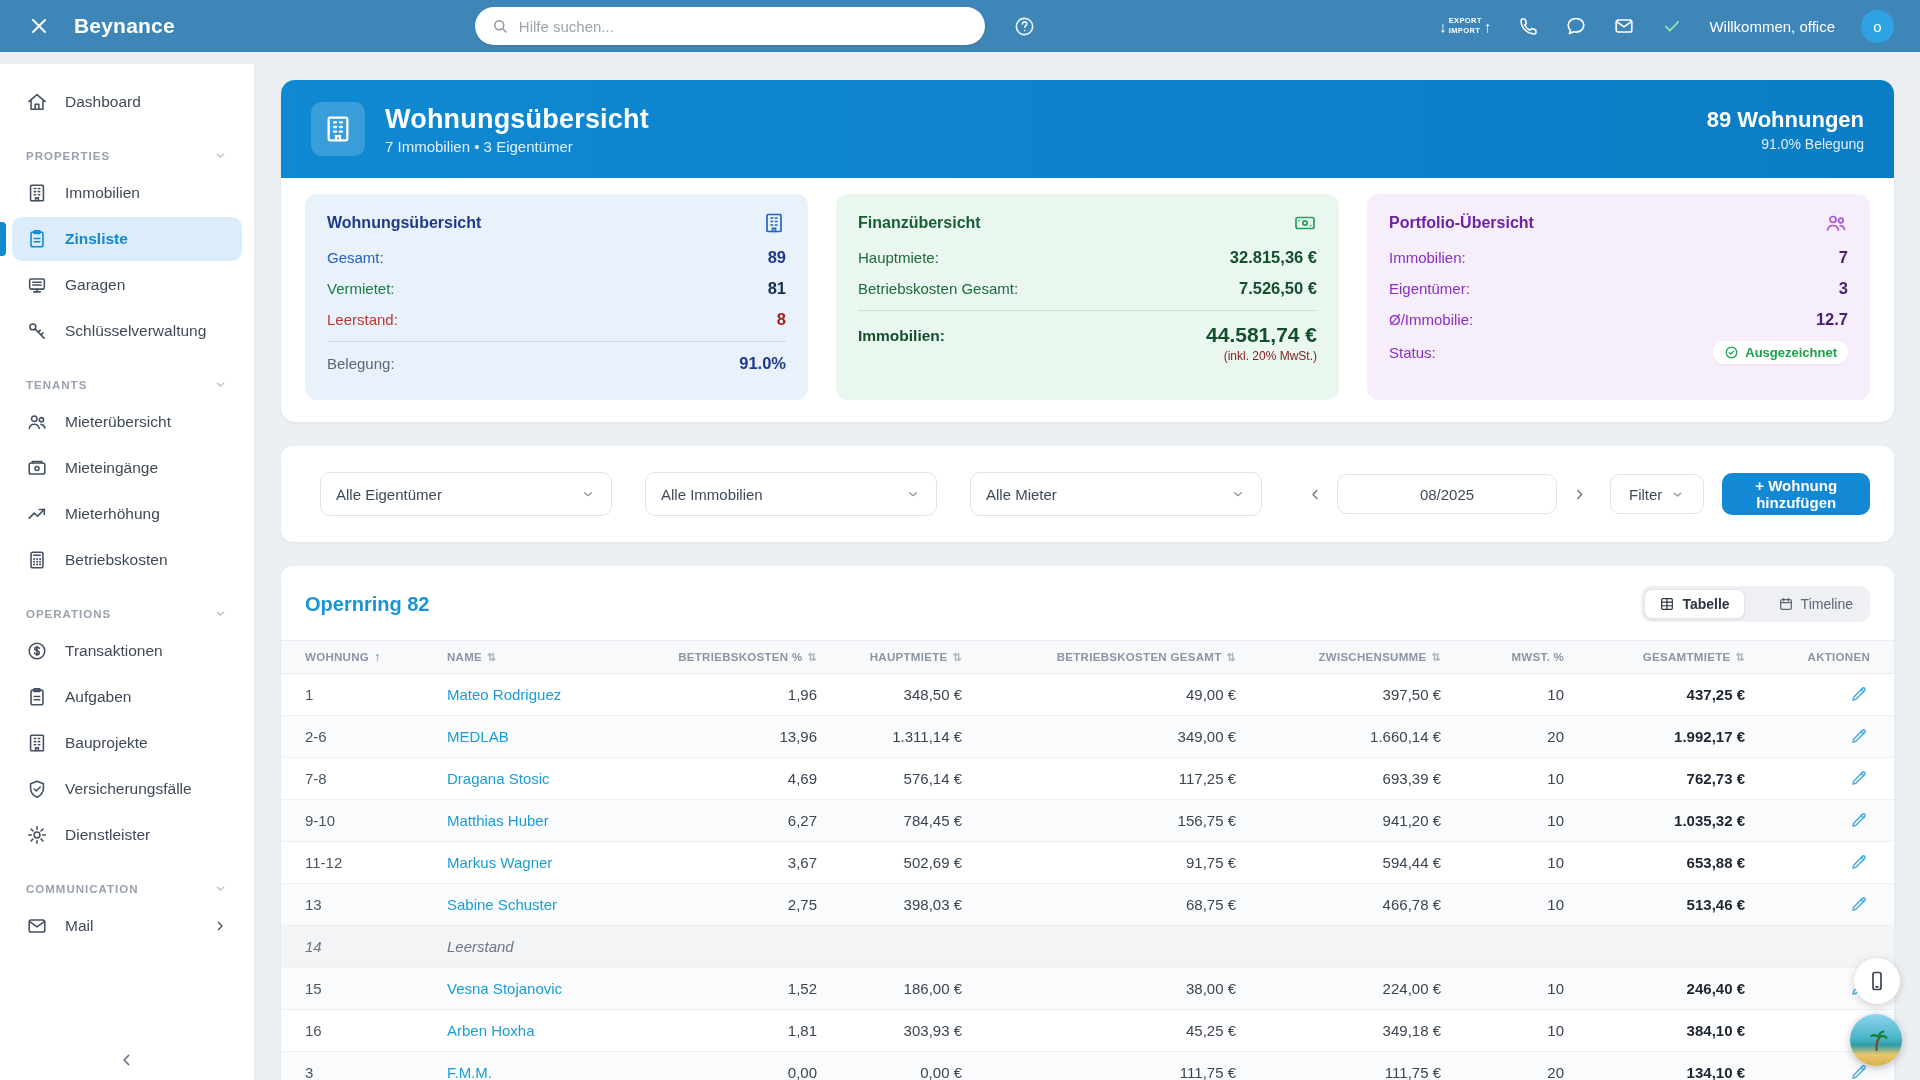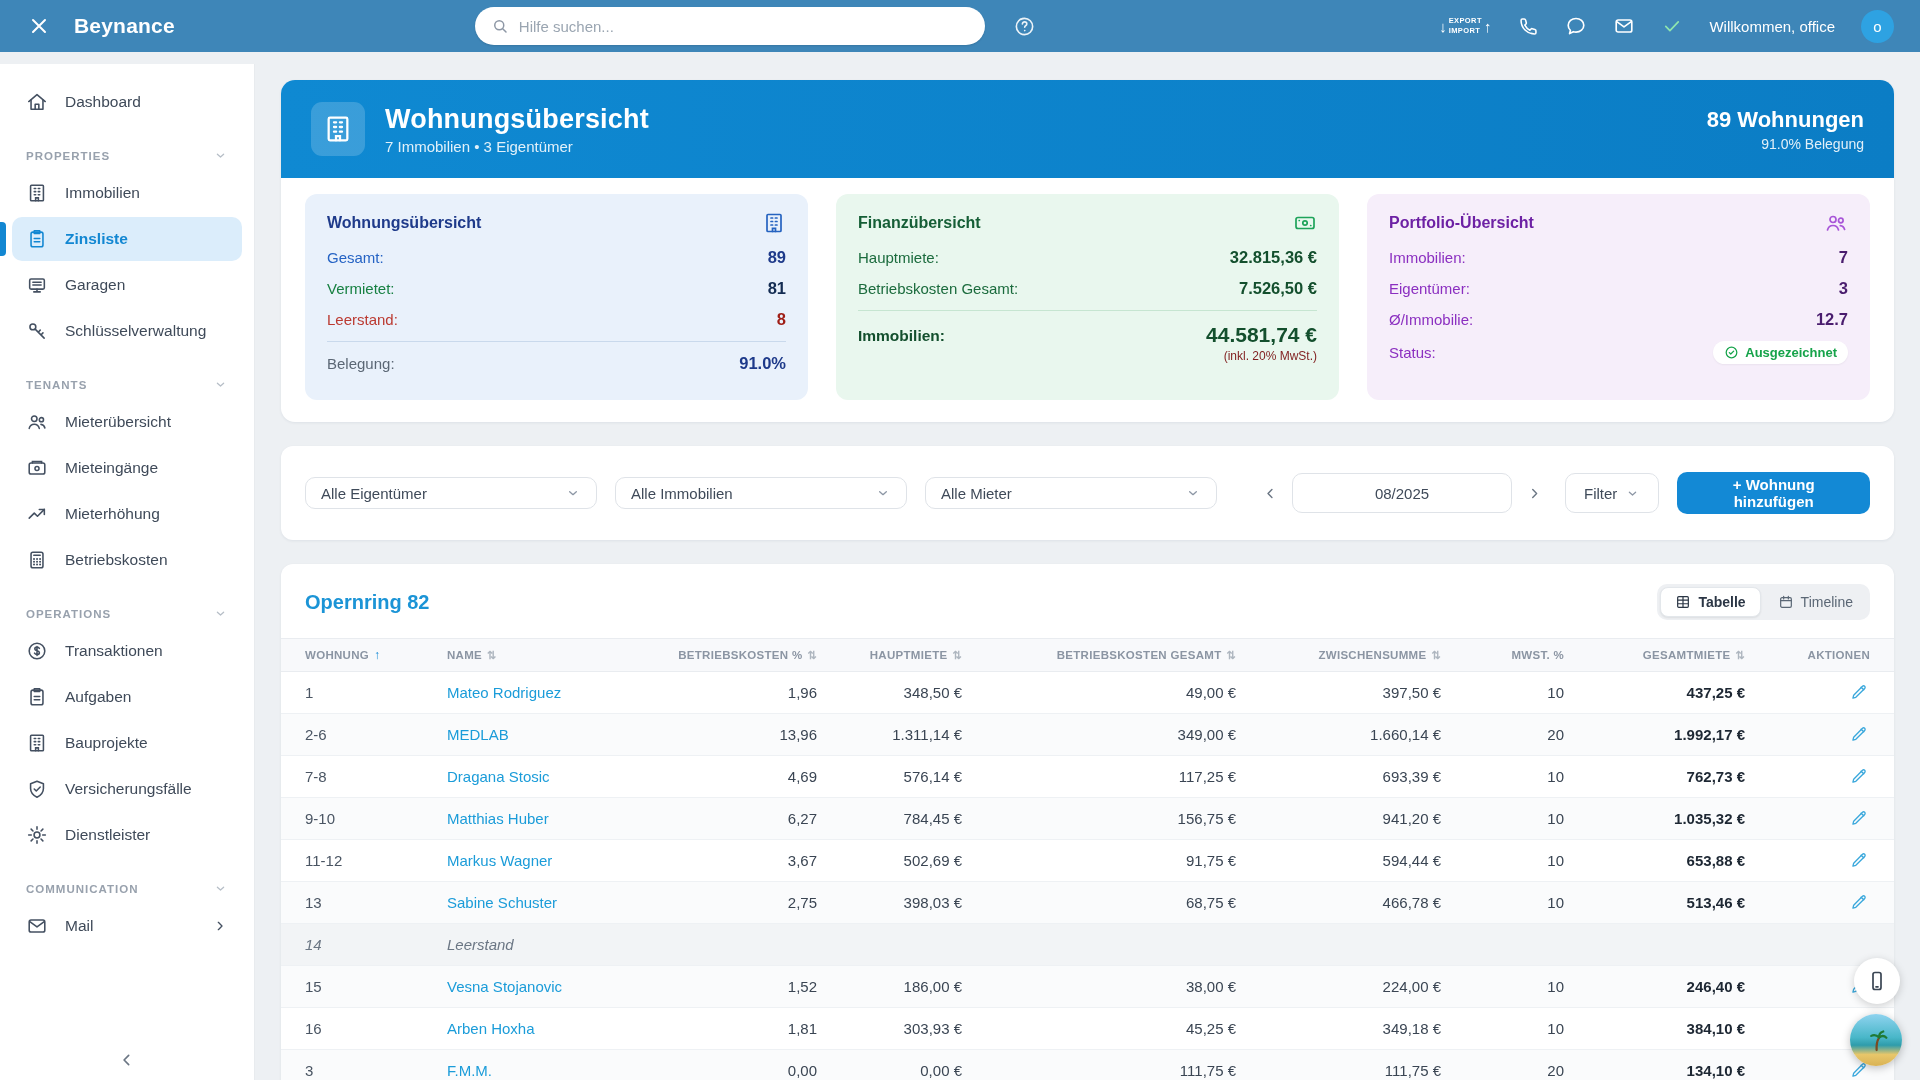--- a/index.html
+++ b/index.html
@@ -80,34 +80,34 @@
 
   .card-pink { background:#f6eefa; color:#8b2fc0; }
   .card-pink .stat-title { color:#6d21a4; }
   .card-pink .stat-head .icon { color:#a855d8; }
   .card-pink .val { color:#4a1d6e; }
   .status-badge { display:inline-flex; align-items:center; gap:6px; background:#fff; border-radius:999px; padding:4px 11px; font-size:13px; font-weight:700; color:#16a34a; box-shadow:0 1px 2px rgba(0,0,0,.05); cursor:default; }
   .status-badge .icon { width:15px; height:15px; }
 
   
   .filterbar { margin-top:24px; background:#fff; border-radius:12px; padding:26px 24px; display:flex; align-items:center; gap:18px; box-shadow:0 1px 3px rgba(20,40,70,.07); }
-  .filter-select { flex:0 0 292px; height:32px; border:1px solid #dfe3e8; border-radius:10px; display:flex; align-items:center; justify-content:space-between; padding:0 15px; font-size:15px; color:#3f4a59; cursor:pointer; background:#fff; }
+  .filter-select { flex:0 0 292px; height:44px; border:1px solid #dfe3e8; border-radius:10px; display:flex; align-items:center; justify-content:space-between; padding:0 15px; font-size:15px; color:#3f4a59; cursor:pointer; background:#fff;margin-left:15px; }
   .filter-select .icon { color:#8d97a5; width:16px; height:16px; }
   .month-nav { display:flex; align-items:center; gap:9px; margin-left:22px; }
   .month-arrow { width:26px; height:26px; color:#6b7684; cursor:pointer; display:flex; align-items:center; justify-content:center; background:none; border:none; }
   .month-box { width:220px; height:40px; border:1px solid #dfe3e8; border-radius:10px; display:flex; align-items:center; justify-content:center; font-size:15px; color:#3f4a59; cursor:pointer; background:#fff; }
   .filter-btn { margin-left:auto; height:40px; border:1px solid #dfe3e8; border-radius:10px; background:#fff; display:flex; align-items:center; gap:8px; padding:0 18px; font-size:15px; color:#3f4a59; font-family:inherit; cursor:pointer; }
   .filter-btn .icon { color:#8d97a5; width:15px; height:15px; }
   .add-btn { height:42px; border:none; border-radius:10px; background:#1389d5; color:#fff; font-size:15px; font-weight:700; font-family:inherit; padding:0 22px; cursor:pointer; }
 
   
   .table-card { margin-top:24px; background:#fff; border-radius:12px 12px 0 0; padding-top:20px; box-shadow:0 1px 3px rgba(20,40,70,.07); min-height:530px; }
   .table-head { display:flex; align-items:center; justify-content:space-between; padding:0 24px; }
   .section-title { font-size:20px; font-weight:700; color:#1b94d6; }
-  .view-toggle { background:#eef0f3; border-radius:10px; padding:3px; display:flex; gap:3px; }
+  .view-toggle { background:#eef0f3; border-radius:10px; padding:3px; display:flex; gap:19px; }
   .view-btn { display:flex; align-items:center; gap:7px; font-size:14px; font-family:inherit; border:none; border-radius:8px; padding:6px 14px; cursor:pointer; color:#5b6775; background:transparent; }
   .view-btn .icon { width:16px; height:16px; }
   .view-btn.active { background:#fff; color:#2b3645; font-weight:700; box-shadow:0 1px 2px rgba(0,0,0,.08); border:1px solid #e3e7eb; }
 
   .tgrid { display:grid; grid-template-columns:142px 1fr 150px 145px 274px 205px 123px 181px 125px; align-items:center; padding:0 24px; }
   .thead { margin-top:18px; height:34px; background:#f8f9fb; border-top:1px solid #e9ecf0; border-bottom:1px solid #e9ecf0; }
   .th { font-size:11.5px; font-weight:700; letter-spacing:.3px; color:#8b95a3; display:flex; align-items:center; gap:5px; cursor:pointer; white-space:nowrap; }
   .th.right { justify-content:flex-end; }
   .sort-glyph { font-size:11px; color:#aeb6bf; }
   .sort-asc { color:#1389d5; font-size:12px; font-weight:700; }

